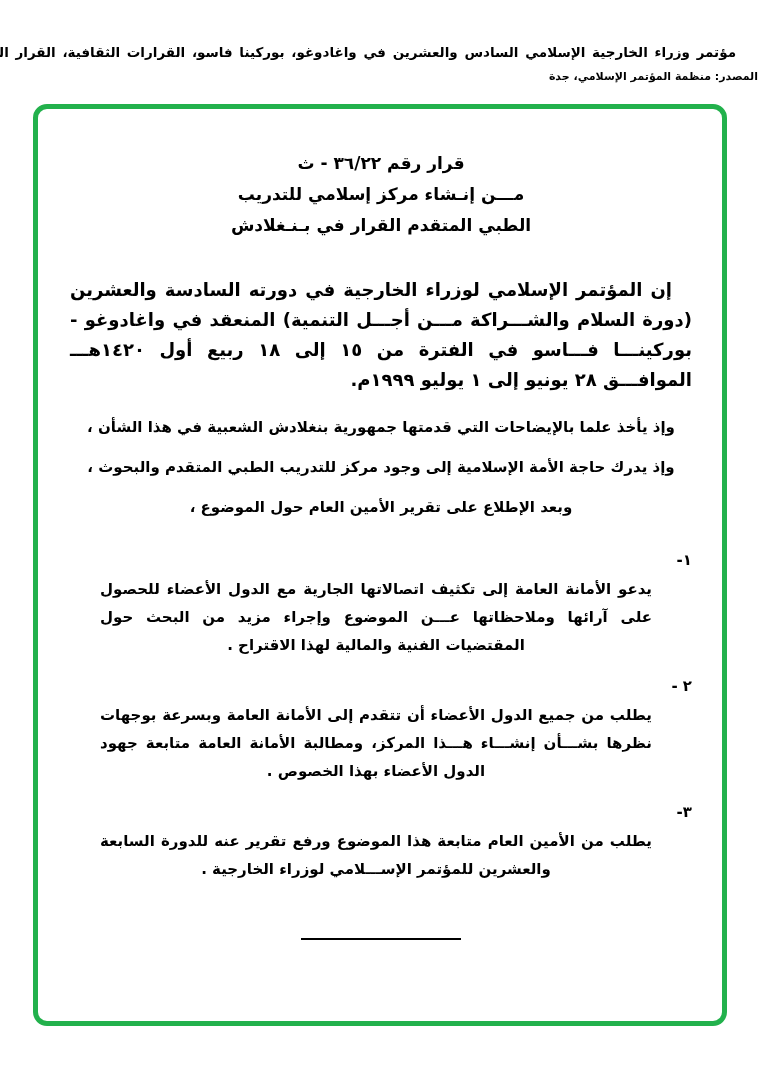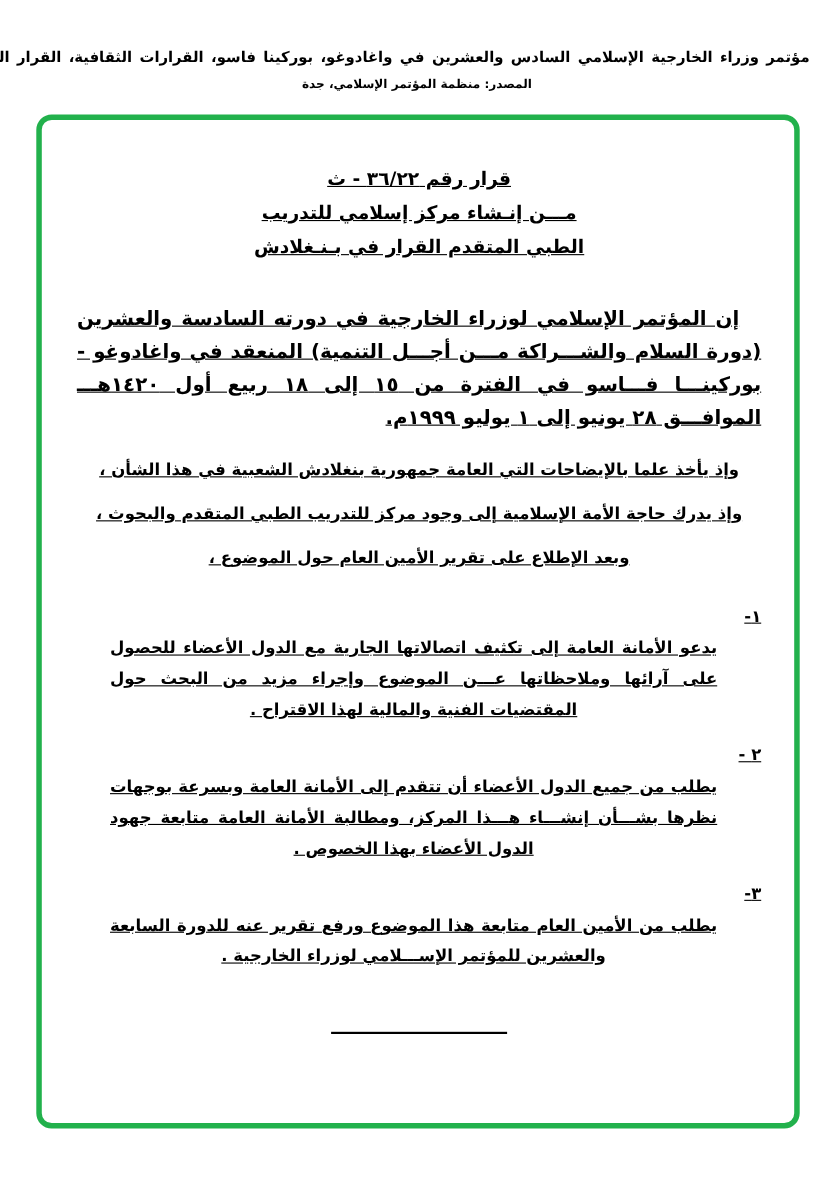--- a/index.html
+++ b/index.html
@@ -19,38 +19,37 @@
     text-align: right;
     font-size: 13.5px;
     font-weight: 700;
     white-space: nowrap;
     word-spacing: 2px;
   }
   .hdr2 {
     position: absolute;
     top: 70px; left: 0; right: 0;
     direction: rtl;
-    text-align: center;
+    text-align: right;
     font-size: 11px;
     font-weight: 700;
   }
   .green-box {
     position: absolute;
     left: 33px; top: 104px;
     width: 694px; height: 922px;
     box-sizing: border-box;
     border: 5px solid #22b14c;
     border-radius: 14px;
     background: #ffffff;
   }
   .box-content {
     direction: rtl;
     padding: 39px 30px 0 32px;
     font-weight: 700;
-    text-decoration: underline;
   }
   .title-block { text-align: center; }
   .title-line { font-size: 17px; line-height: 31px; }
   .p {
     font-size: 18px;
     line-height: 30px;
     text-align: justify;
     margin: 0 0 19px 0;
   }
   .p.first { margin-top: 34px; text-indent: 20px; }
@@ -101,21 +100,21 @@
     <div class="box-content">
 
       <div class="title-block">
         <div class="title-line">قرار رقم ٣٦/٢٢ - ث</div>
         <div class="title-line">مـــن إنـشاء مركز إسلامي للتدريب</div>
         <div class="title-line">الطبي المتقدم القرار في بـنـغلادش</div>
       </div>
 
       <div class="p first">إن المؤتمر الإسلامي لوزراء الخارجية في دورته السادسة والعشرين (دورة السلام والشـــراكة مـــن أجـــل التنمية) المنعقد في واغادوغو - بوركينـــا فـــاسو في الفترة من ١٥ إلى ١٨ ربيع أول ١٤٢٠هـــ الموافـــق ٢٨ يونيو إلى ١ يوليو ١٩٩٩م.</div>
 
-      <div class="clause">وإذ يأخذ علما بالإيضاحات التي العامة جمهورية بنغلادش الشعبية في هذا الشأن ،</div>
+      <div class="clause">وإذ يأخذ علما بالإيضاحات التي قدمتها جمهورية بنغلادش الشعبية في هذا الشأن ،</div>
       <div class="clause">وإذ يدرك  حاجة الأمة الإسلامية إلى وجود مركز للتدريب الطبي المتقدم والبحوث ،</div>
       <div class="clause">وبعد الإطلاع على تقرير الأمين العام حول الموضوع ،</div>
 
       <div class="items">
 
         <div class="item">
           <div class="item-num">١-</div>
           <div class="item-text">يدعو الأمانة العامة إلى تكثيف اتصالاتها الجارية مع الدول الأعضاء للحصول على آرائها وملاحظاتها عـــن الموضوع وإجراء مزيد من البحث حول المقتضيات الفنية والمالية لهذا الاقتراح .</div>
         </div>
 

